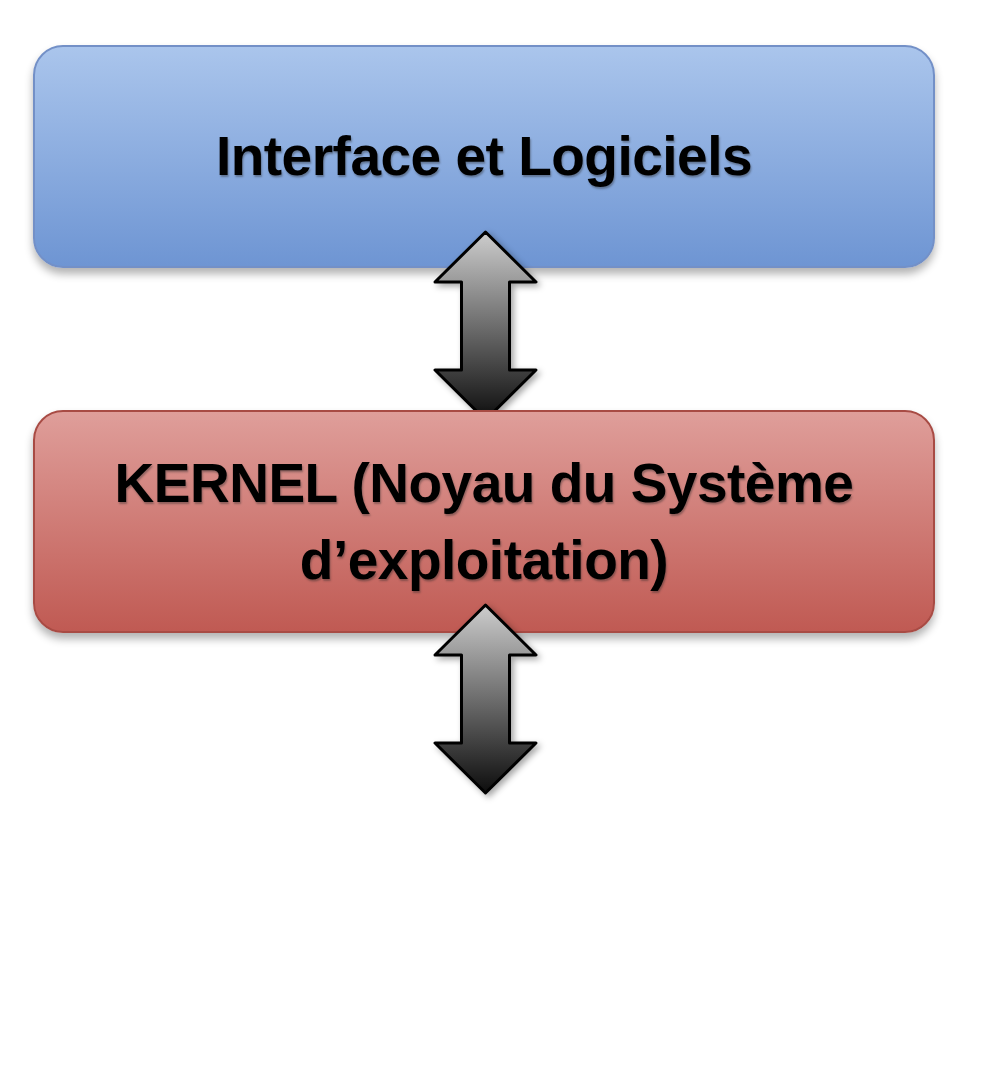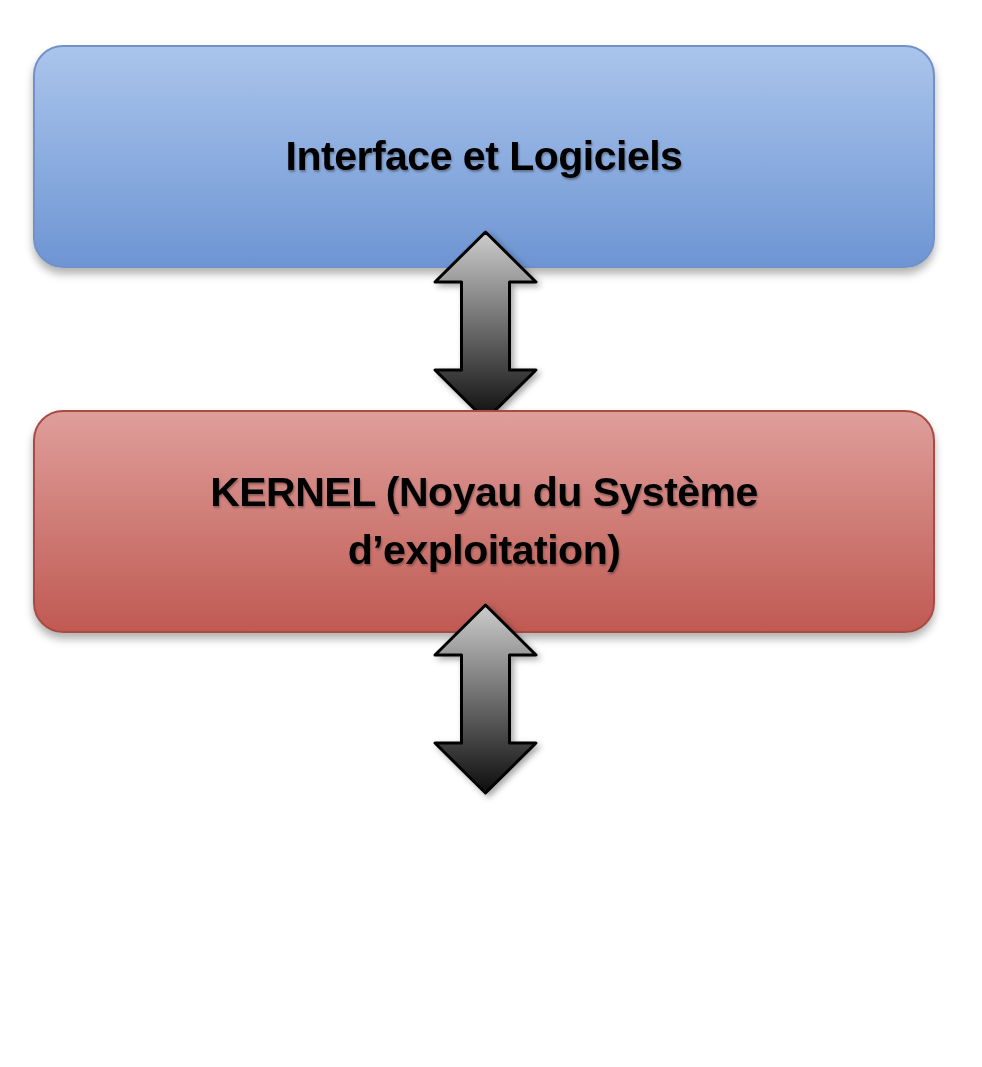--- a/index.html
+++ b/index.html
@@ -20,21 +20,21 @@
     border-radius: 30px;
     border: 2px solid transparent;
     display: flex;
     align-items: center;
     justify-content: center;
     text-align: center;
     box-shadow: 0 6px 8px rgba(0,0,0,0.30);
   }
   .node-label {
     font-weight: bold;
-    font-size: 41px;
+    font-size: 55px;
     letter-spacing: -0.5px;
     line-height: 1.4;
     color: #000000;
     white-space: pre-line;
     text-shadow: 1px 2px 2px rgba(40,40,40,0.40);
     padding: 0 30px;
   }
   #box-interface { top: 45px; }
   #box-kernel    { top: 410px; }
   #box-materiel  { top: 772px; }

